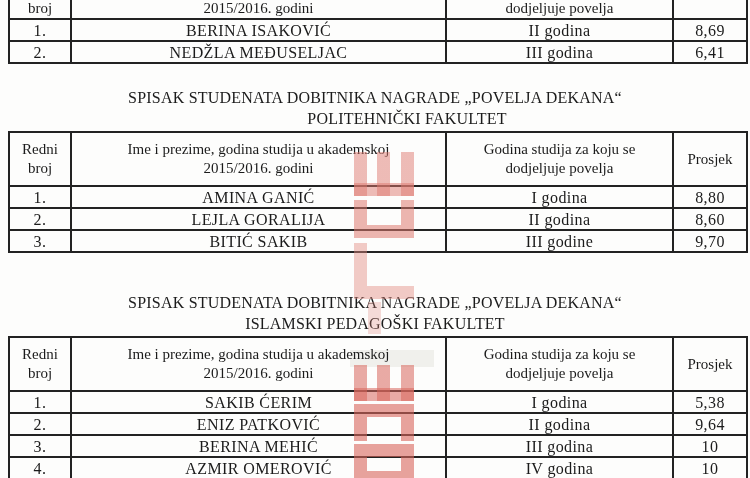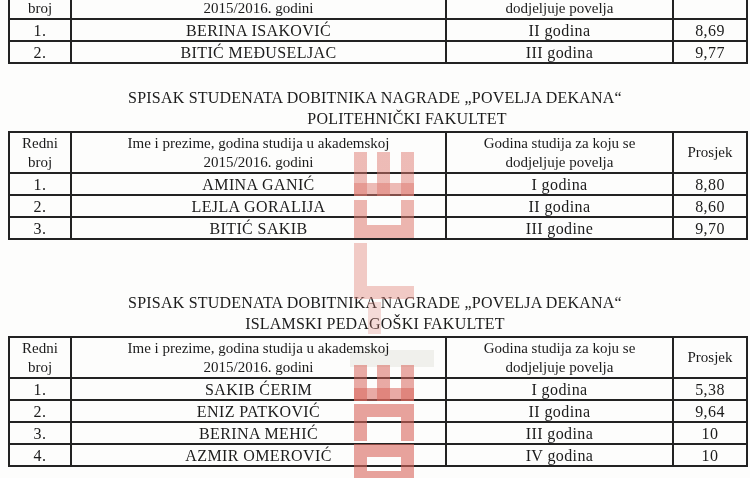--- a/index.html
+++ b/index.html
@@ -20,21 +20,21 @@
   }
   .award-table .name-cell, .award-table .num-cell,
   .award-table .year-cell, .award-table .avg-cell {
     font-size:16px; letter-spacing:0.4px;
   }
   #table-top { top:-2px; }
   #table-top tr { height:22px; }
   #table-top tr.partial-header { height:21px; }
   #table-poli { top:131px; }
   #table-islam { top:336px; }
-  .full-header { height:41px; }
+  .full-header { height:54px; }
   .data-row { height:22px; }
   .sec-title {
     position:absolute; left:0; width:750px; text-align:center;
     font-size:16px; letter-spacing:0.2px; line-height:20px;
   }
   #title-poli { top:88px; }
   #subtitle-poli { top:109px;margin-left:32px; }
   #title-islam { top:293px; }
   #subtitle-islam { top:314px; }
   
@@ -80,23 +80,23 @@
     <th style="border-top:none"></th>
   </tr>
   <tr class="data-row">
     <td class="num-cell">1.</td>
     <td class="name-cell">BERINA ISAKOVIĆ</td>
     <td class="year-cell">II godina</td>
     <td class="avg-cell">8,69</td>
   </tr>
   <tr class="data-row">
     <td class="num-cell">2.</td>
-    <td class="name-cell">BITIĆ MEĐUSELJAC</td>
+    <td class="name-cell">NEDŽLA MEĐUSELJAC</td>
     <td class="year-cell">III godina</td>
-    <td class="avg-cell">9,77</td>
+    <td class="avg-cell">6,41</td>
   </tr>
 </tbody>
   </table>
 
 <div class="sec-title" id="title-poli">SPISAK STUDENATA DOBITNIKA NAGRADE „POVELJA DEKANA“</div>
 <div class="sec-title" id="subtitle-poli">POLITEHNIČKI FAKULTET</div>
 
 <table class="award-table" id="table-poli">
   <colgroup>
       <col style="width:62px">

